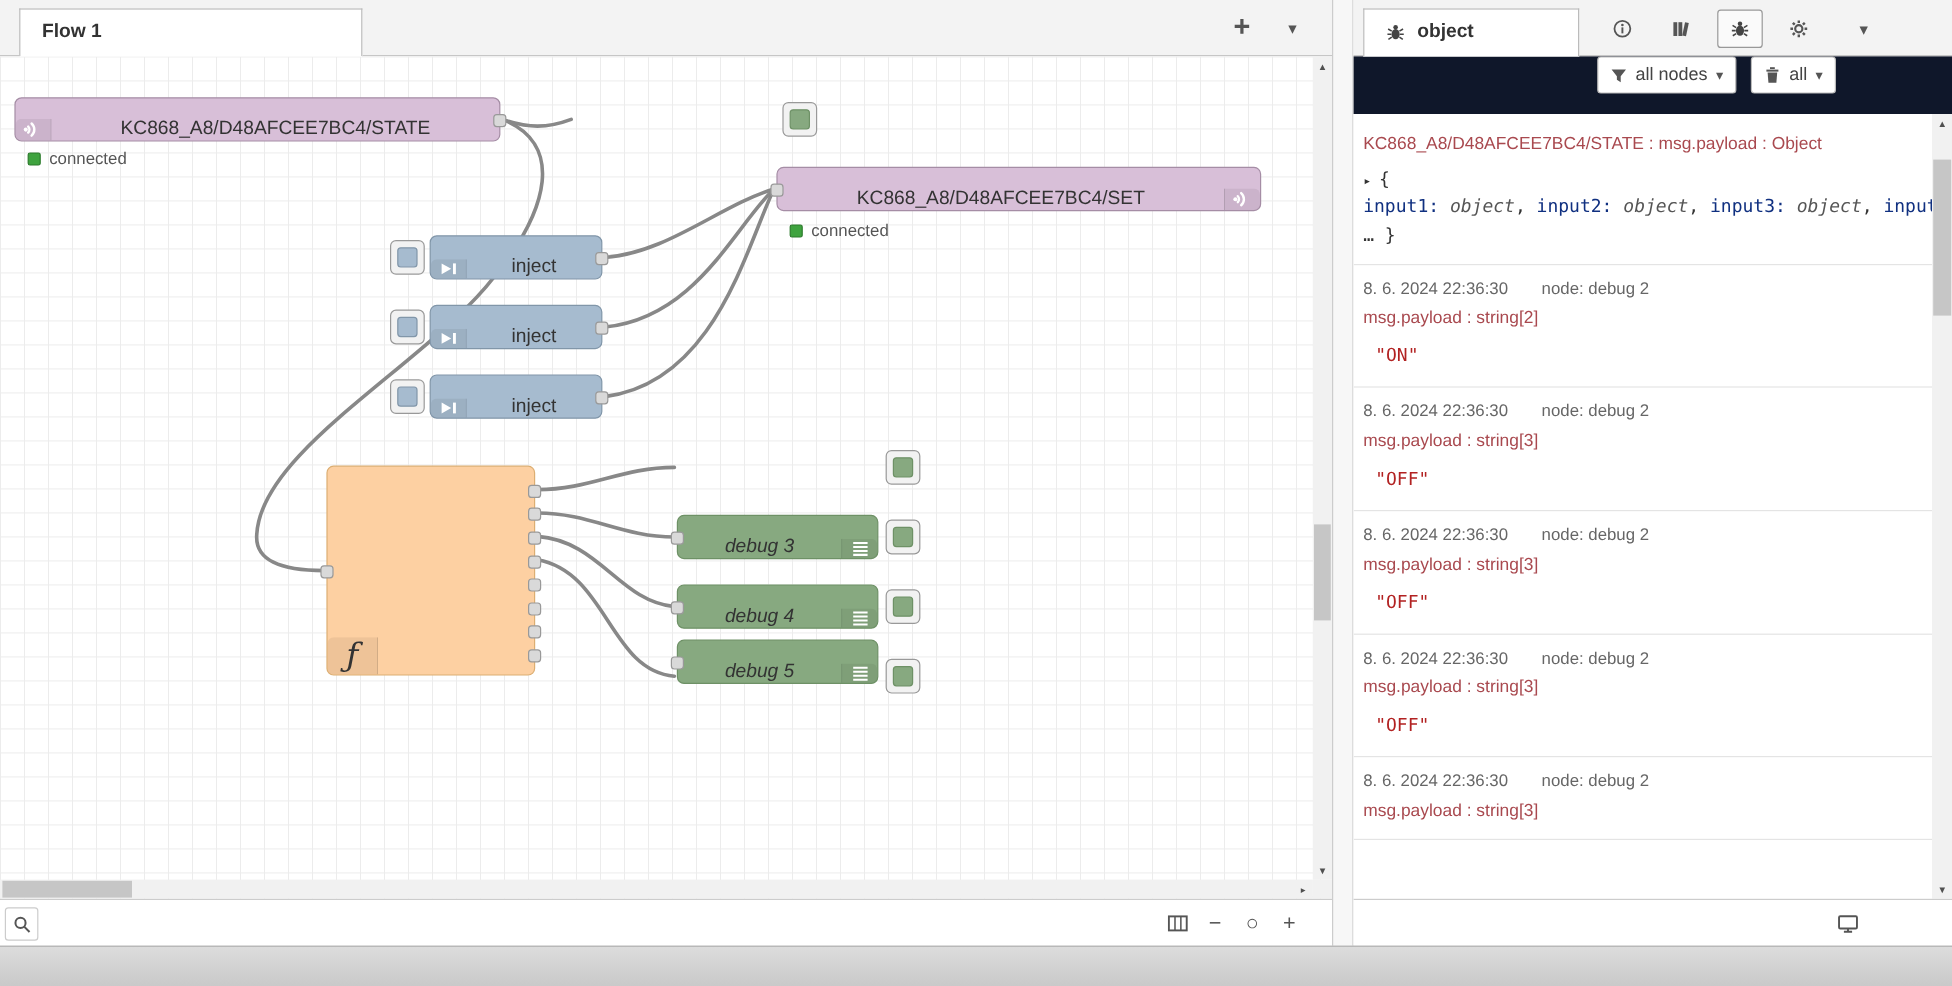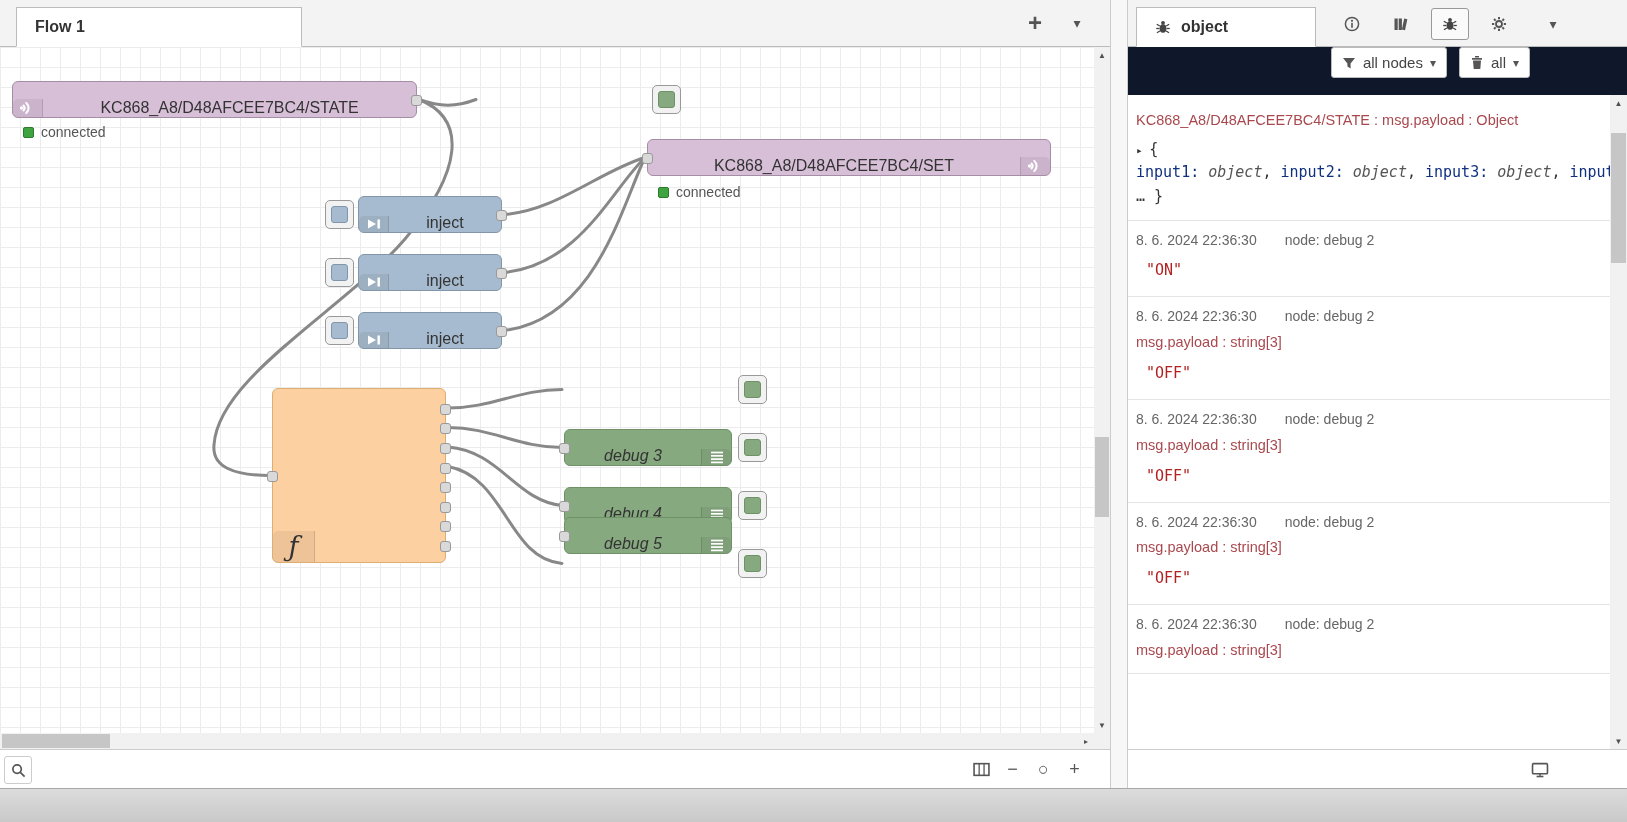--- a/index.html
+++ b/index.html
@@ -294,21 +294,21 @@
               <line x1="2" y1="10.1" x2="14" y2="10.1"></line>
               <line x1="2" y1="13.4" x2="14" y2="13.4"></line>
             </svg>
         </div>
         <div class="port" style="left:-6px;top:13px"></div>
       </div>
       <div class="toggle-btn" style="left:738px;top:444px">
           <div class="inner green"></div>
         </div>
 
-      <div class="node debug" style="left:564px;top:470px;width:168px">
+      <div class="node debug" style="left:564px;top:486px;width:168px">
         <div class="node-label italic">debug 5</div>
         <div class="icon-region right">
           <svg width="16" height="16" viewBox="0 0 16 16" stroke="#fff" stroke-width="1.7">
               <line x1="2" y1="3.5" x2="14" y2="3.5"></line>
               <line x1="2" y1="6.8" x2="14" y2="6.8"></line>
               <line x1="2" y1="10.1" x2="14" y2="10.1"></line>
               <line x1="2" y1="13.4" x2="14" y2="13.4"></line>
             </svg>
         </div>
         <div class="port" style="left:-6px;top:13px"></div>
@@ -440,20 +440,21 @@
     </div>
 
     <div id="debug-messages">
       <div id="message-list">
           <div class="dbg-msg">
             <div class="dbg-path">KC868_A8/D48AFCEE7BC4/STATE : msg.payload : Object</div>
             <div class="dbg-content"><span class="dbg-caret">▸ </span><span class="dbg-punc">{ </span><span class="pair"><span class="dbg-key">input1: </span><span class="dbg-objval">object</span><span class="dbg-punc">, </span></span><span class="pair"><span class="dbg-key">input2: </span><span class="dbg-objval">object</span><span class="dbg-punc">, </span></span><span class="pair"><span class="dbg-key">input3: </span><span class="dbg-objval">object</span><span class="dbg-punc">, </span></span><span class="pair"><span class="dbg-key">input4: </span></span><span class="dbg-punc"> … }</span></div>
           </div>
           <div class="dbg-msg">
             <div class="dbg-meta"><span class="dbg-ts">8. 6. 2024 22:36:30</span><span class="dbg-node">node: debug 2</span></div>
+            <div class="dbg-path">msg.payload : string[2]</div>
             <div class="dbg-content dbg-string">"ON"</div>
           </div>
           <div class="dbg-msg">
             <div class="dbg-meta"><span class="dbg-ts">8. 6. 2024 22:36:30</span><span class="dbg-node">node: debug 2</span></div>
             <div class="dbg-path">msg.payload : string[3]</div>
             <div class="dbg-content dbg-string">"OFF"</div>
           </div>
           <div class="dbg-msg">
             <div class="dbg-meta"><span class="dbg-ts">8. 6. 2024 22:36:30</span><span class="dbg-node">node: debug 2</span></div>
             <div class="dbg-path">msg.payload : string[3]</div>

